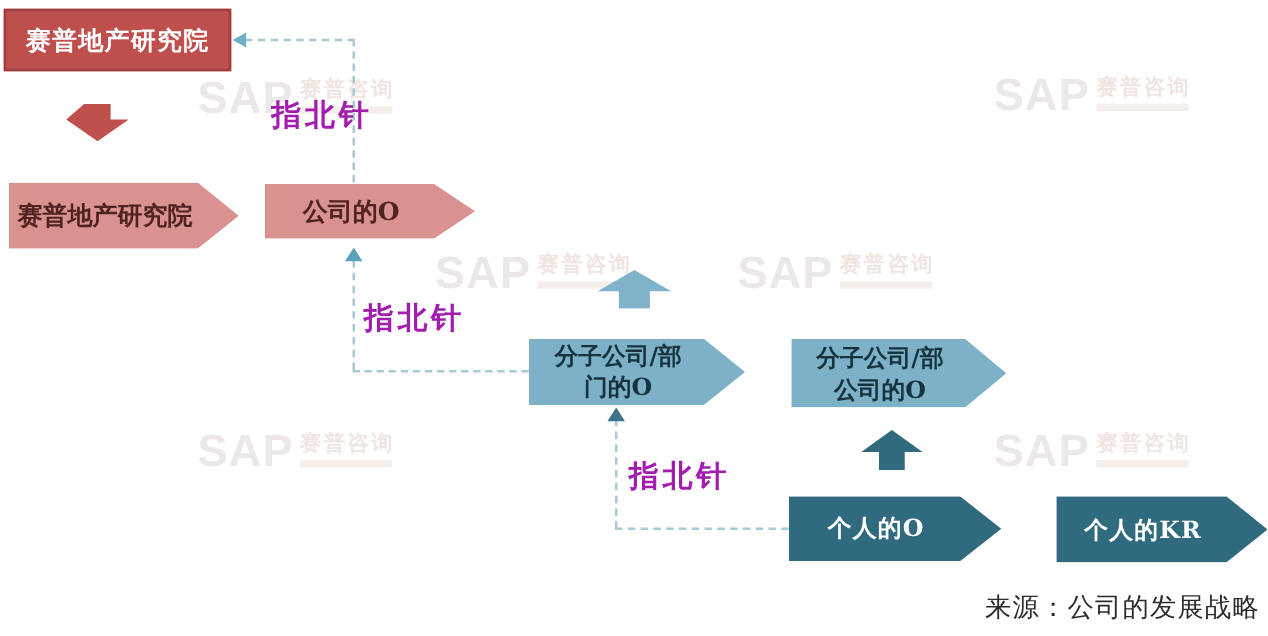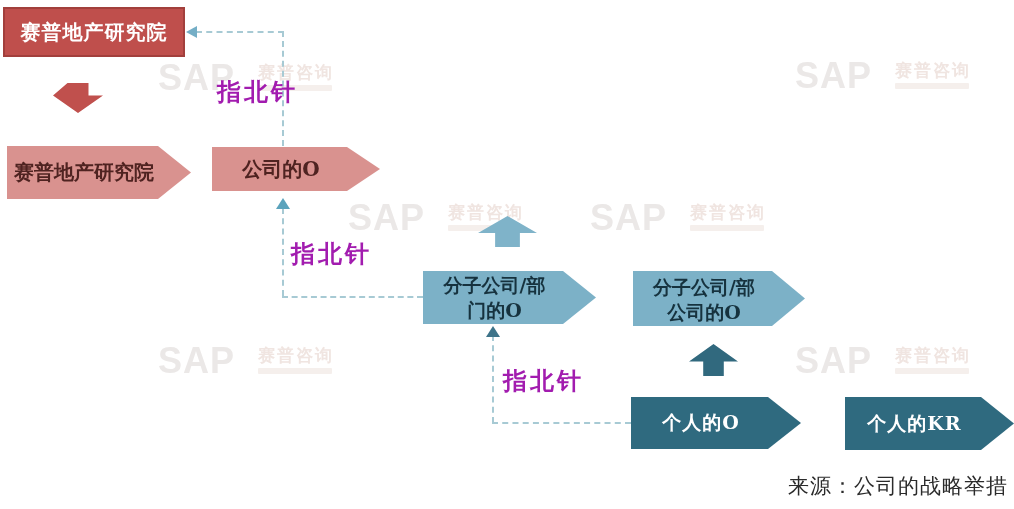--- a/index.html
+++ b/index.html
@@ -21,21 +21,21 @@
     pointer-events: none;
     line-height: 1;
   }
   .wm-logo {
     font-family: "Liberation Sans", sans-serif;
     font-weight: bold;
     font-size: 36px;
     letter-spacing: 1px;
     color: #ebe8e7;
   }
-  .wm-right { display: flex; flex-direction: column; padding-top: 4px; margin-left: 18px; }
+  .wm-right { display: flex; flex-direction: column; padding-top: 4px; }
   .wm-name {
     font-weight: bold;
     font-size: 17px;
     letter-spacing: 2px;
     color: #f0e5e1;
   }
   .wm-sub {
     margin-top: 4px;
     width: 74px;
     height: 6px;
@@ -221,15 +221,15 @@
   <div class="head head-up-b"></div>
 
   <div class="dash-v conn-c-v"></div>
   <div class="dash-h conn-c-h"></div>
   <div class="head head-up-c"></div>
 
   <div class="compass compass-a">指北针</div>
   <div class="compass compass-b">指北针</div>
   <div class="compass compass-c">指北针</div>
 
-  <div class="source-note">来源：公司的战略举措</div>
+  <div class="source-note">来源：公司的发展战略</div>
 
 </div>
 
 </body></html>

